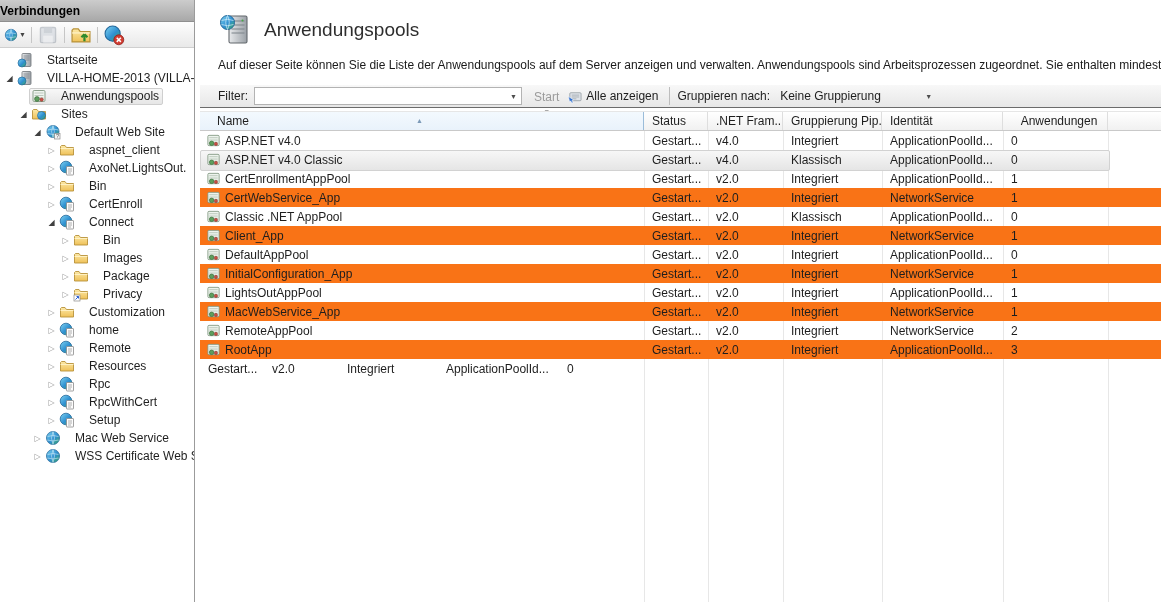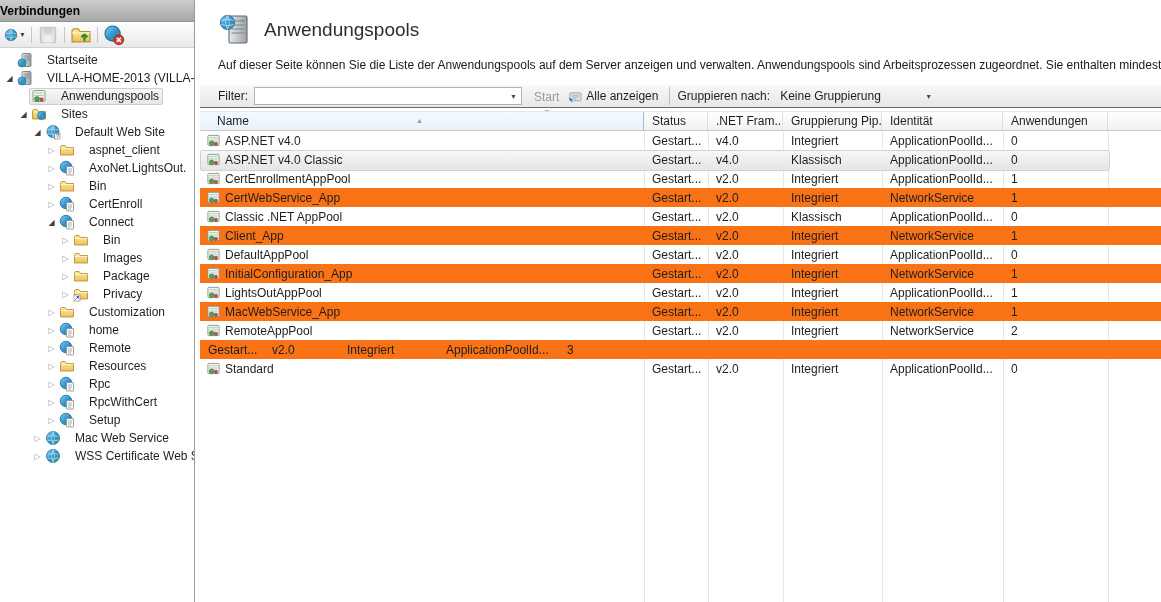--- a/index.html
+++ b/index.html
@@ -54,21 +54,21 @@
   
   .listwrap { position:absolute; left:0; top:111px; width:961px; height:491px; background:#fff; }
   .gridline { position:absolute; top:20px; bottom:0; width:1px; background:#e7e7e7; }
   .thead { position:relative; display:flex; height:20px; background:linear-gradient(#ffffff,#f1f1f1);
            border-top:1px solid #e6e6e6; border-bottom:1px solid #c9c9c9; }
   .th { padding-left:8px; line-height:19px; color:#1e1e1e; border-right:1px solid #dedede;
         overflow:hidden; white-space:nowrap; }
   .th.name { width:444px; padding-left:17px;
              background:linear-gradient(#f3f9fe,#e9f2fb); border-right:1px solid #9bbcd9; position:relative; }
   .th.status { width:64px; } .th.fw { width:75px; } .th.pipe { width:99px; }
-  .th.ident { width:121px; } .th.apps { width:105px; } .th.rest { flex:1; border-right:none; }
+  .th.ident { width:121px; } .th.apps { width:105px;text-align:center; } .th.rest { flex:1; border-right:none; }
   .sort-arrow { position:absolute; top:-1px; left:216px; font-size:7px; color:#7c9ab8; }
 
   .rows { position:relative; }
   .trow { display:flex; height:19px; align-items:center; position:relative; }
   .trow.alt { background:#f97316; }
   .trow.selected::before { content:""; position:absolute; left:0; top:0; width:908px; height:19px;
           background:linear-gradient(#f7f7f7,#e5e5e5); border:1px solid #d2d2d2; border-radius:2px; }
   .td { padding-left:8px; overflow:hidden; white-space:nowrap; position:relative; }
   .td.name { width:444px; padding-left:6px; display:flex; align-items:center; gap:4px; }
   .td.name svg { width:15px; height:15px; flex:none; }
@@ -699,34 +699,34 @@
       <span style="position:relative">RemoteAppPool</span>
     </span>
     <span class="td status">Gestart...</span>
     <span class="td fw">v2.0</span>
     <span class="td pipe">Integriert</span>
     <span class="td ident">NetworkService</span>
     <span class="td apps">2</span>
   </div>
 
   <div class="trow alt">
+    <span class="td name">
+      <svg>
+              <use href="#ic-apppool"></use>
+            </svg>
+      <span style="position:relative">RootApp</span>
+    </span>
     <span class="td status">Gestart...</span>
     <span class="td fw">v2.0</span>
     <span class="td pipe">Integriert</span>
     <span class="td ident">ApplicationPoolId...</span>
     <span class="td apps">3</span>
   </div>
 
   <div class="trow">
-    <span class="td name">
-      <svg>
-              <use href="#ic-apppool"></use>
-            </svg>
-      <span style="position:relative">Standard</span>
-    </span>
     <span class="td status">Gestart...</span>
     <span class="td fw">v2.0</span>
     <span class="td pipe">Integriert</span>
     <span class="td ident">ApplicationPoolId...</span>
     <span class="td apps">0</span>
   </div>
 </div>
   </div>
 </div>
 

